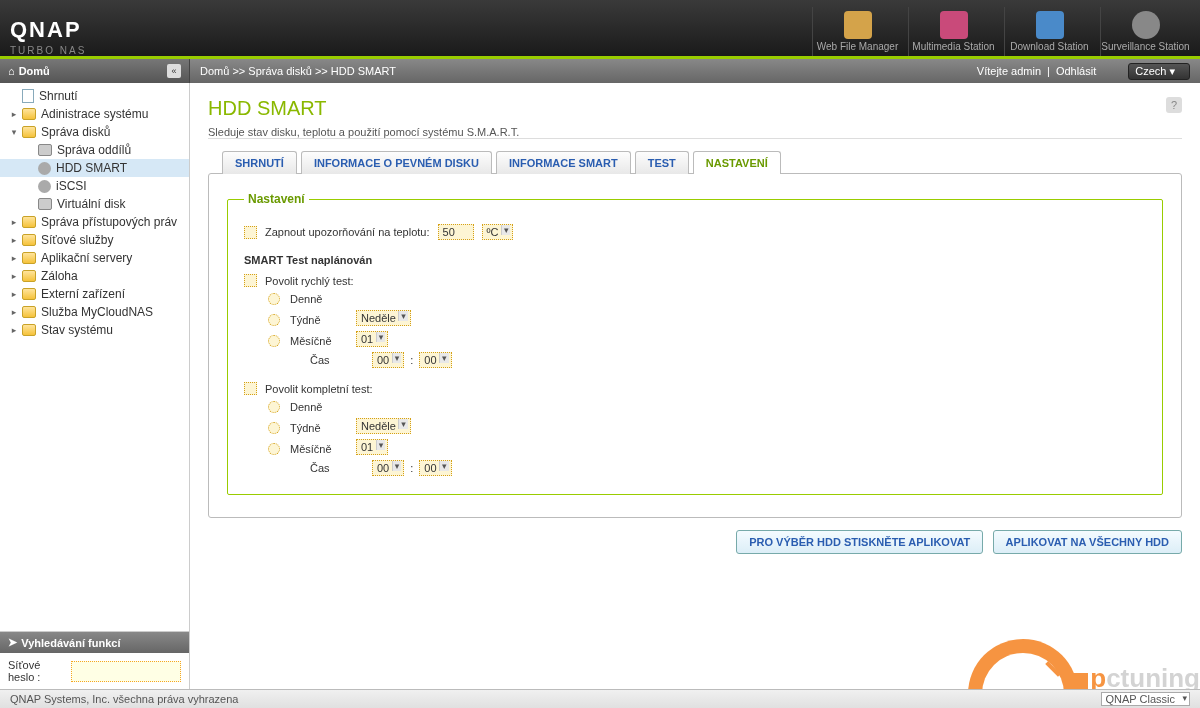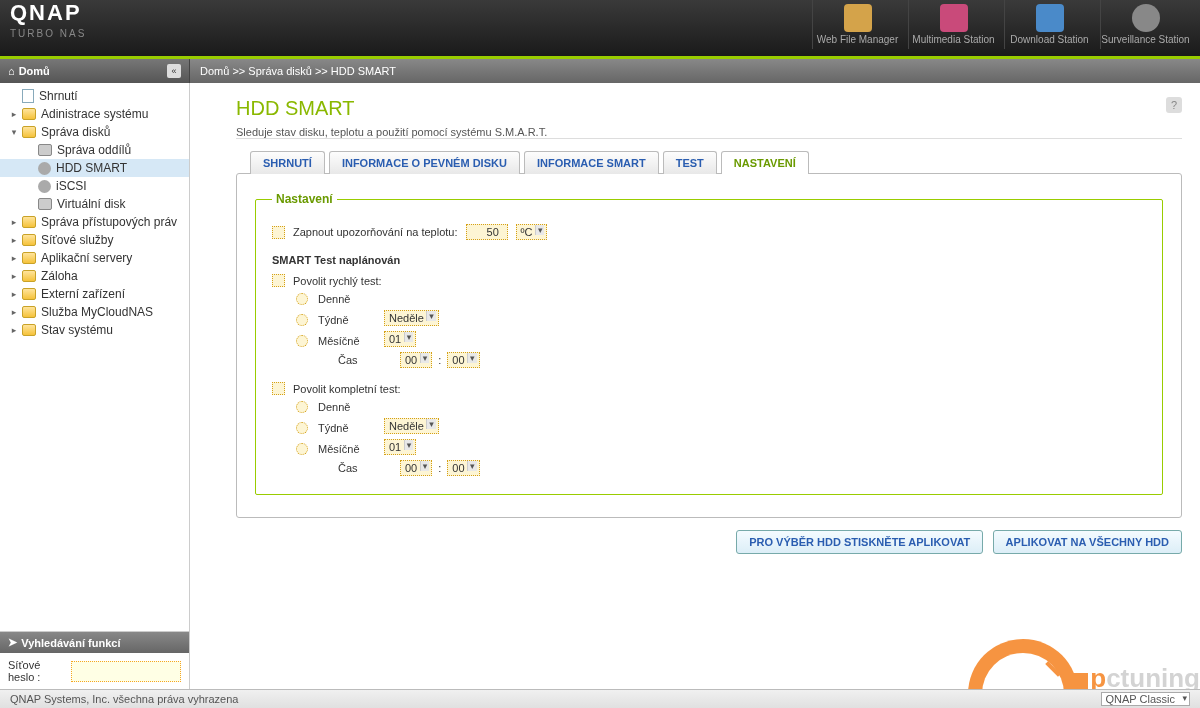--- a/index.html
+++ b/index.html
@@ -1,39 +1,39 @@
 <!DOCTYPE html>
 <html><head>
 <meta charset="utf-8">
 <style>
 * { box-sizing: border-box; margin: 0; padding: 0; }
 body { font-family: Arial, sans-serif; font-size: 12px; background: #fff; color: #333; width: 1200px; height: 708px; overflow: hidden; position: relative; }
 
 
-.header { background: linear-gradient(#3a3a3a, #1a1a1a); height: 56px; display: flex; align-items: flex-start; padding: 0 10px; }
+.header { background: linear-gradient(#3a3a3a, #1a1a1a); height: 56px; display: flex; align-items: flex-end; padding: 0 10px; }
 .logo-area { flex: 1; }
 .logo { color: #fff; font-size: 22px; font-weight: bold; letter-spacing: 2px; }
 .sublogo { color: #888; font-size: 10px; letter-spacing: 2px; margin-top: 2px; }
 .header-apps { display: flex; gap: 6px; }
 .app-item { text-align: center; color: #aaa; font-size: 10px; width: 90px; border-left: 1px solid #444; padding: 4px 0; cursor: pointer; }
 .app-icon { width: 28px; height: 28px; margin: 0 auto 2px; border-radius: 4px; }
 
 .green-bar { height: 3px; background: #9c0; }
 
 
 .subheader { background: linear-gradient(#888, #666); height: 24px; display: flex; align-items: center; color: #fff; font-size: 11px; }
 .sub-left { width: 190px; background: linear-gradient(#777,#555); padding: 0 8px; display: flex; align-items: center; justify-content: space-between; height: 100%; border-right: 1px solid #444;}
 .sub-left .home { display:flex; align-items:center; gap:4px; font-weight:bold;}
 .collapse-btn { background:#ddd; color:#333; width:14px; height:14px; border-radius:2px; display:flex; align-items:center; justify-content:center; font-size:9px; cursor:pointer;}
 .breadcrumb { padding: 0 10px; flex:1; }
 .sub-right { padding: 0 10px; display:flex; align-items:center; gap:6px;}
 .lang-select { background: linear-gradient(#555,#333); color:#fff; border:1px solid #222; padding:1px 14px 1px 6px; font-size:11px; border-radius:3px; position:relative;}
 
 
-.main { display: flex; height: 606px; gap: 28px; }
+.main { display: flex; height: 606px; }
 
 
 .sidebar { width: 190px; border-right: 1px solid #ccc; display:flex; flex-direction:column; background:#fff;}
 .tree { flex:1; overflow-y:auto; padding: 4px 0; }
 .tree-item { display:flex; align-items:center; padding: 2px 4px 2px 6px; cursor:pointer; gap:3px; white-space:nowrap;}
 .tree-item.selected { background: #d6e8f6; }
 .tree-item .label { padding-left:2px;}
 .tree-toggle { width:10px; font-size:9px; color:#666; text-align:center;}
 .tree-spacer { display:inline-block;}
 .folder-icon { width:14px; height:12px; background: linear-gradient(#ffe49c,#f5c23a); border:1px solid #c9a227; border-radius:2px; position:relative;}
@@ -54,21 +54,21 @@
 .tabs { display:flex; gap:4px; margin-bottom:-1px; margin-left:14px;}
 .tab { border:1px solid #bbb; border-bottom:none; background: linear-gradient(#fdfdfd,#e8e8e8); padding:5px 12px; font-size:11px; color:#2a5db0; font-weight:bold; border-radius:3px 3px 0 0; cursor:pointer;}
 .tab.active { background:#fff; color:#6a9a00; position:relative; z-index:2;}
 
 .panel { border:1px solid #bbb; border-radius:3px; padding:18px 18px 22px; background:#fff;}
 fieldset { border:1px solid #9c0; border-radius:2px; padding:12px 16px 18px;}
 legend { color:#6a9a00; font-weight:bold; padding:0 4px; font-size:12px;}
 
 .form-row { display:flex; align-items:center; gap:8px; margin:6px 0; font-size:11px;}
 .checkbox { width:13px; height:13px; border:1px dotted #d4a017; background:#fdf5d4; display:inline-block;}
-.num-input { width:36px; border:1px dotted #d4a017; background:#fdf5d4; padding:1px 20px; text-align:left; font-size:11px;}
+.num-input { width:36px; border:1px dotted #d4a017; background:#fdf5d4; padding:1px 4px; text-align:left; font-size:11px;}
 .mini-select { border:1px solid #d4a017; border-style:dotted; background:#fdf5d4 ; padding:1px 14px 1px 4px; font-size:11px; position:relative; display:inline-block; min-width:30px;}
 .mini-select::after{content:"▾"; position:absolute; right:2px; top:0; font-size:9px; color:#555; background:#e8e8e8; border-left:1px solid #ccc; padding:0 2px;}
 .section-label { font-weight:bold; margin:14px 0 8px; font-size:11px;}
 .radio-group { margin-left: 24px;}
 .radio-row { display:flex; align-items:flex-end; gap:10px; margin:5px 0; font-size:11px;}
 .radio { width:12px; height:12px; border:1px dotted #d4a017; background:#fdf5d4; border-radius:50%; display:inline-block;}
 .radio-label { min-width:56px;}
 .time-row { margin-left:24px; display:flex; align-items:center; gap:6px; font-size:11px; margin-top:5px;}
 
 .action-row { text-align:right; margin-top:12px;}
@@ -102,20 +102,27 @@
   </div>
 </div>
 <div class="green-bar"></div>
 
 <div class="subheader">
   <div class="sub-left">
     <span class="home">⌂ <span>Domů</span></span>
     <span class="collapse-btn">«</span>
   </div>
   <div class="breadcrumb">Domů &gt;&gt; Správa disků &gt;&gt; HDD SMART</div>
+  <div class="sub-right">
+    <span>Vítejte admin</span>
+    <span>|</span>
+    <span>Odhlásit</span>
+    <span style="width:20px"></span>
+    <span class="lang-select"><span>Czech</span> ▾</span>
+  </div>
 </div>
 
 <div class="main">
 
   <div class="sidebar">
     <div class="tree" id="tree">
         <div class="tree-item">
           <span class="tree-spacer" style="width:0px"></span>
           <span class="tree-toggle"></span>
           <span class="doc-icon"></span>

